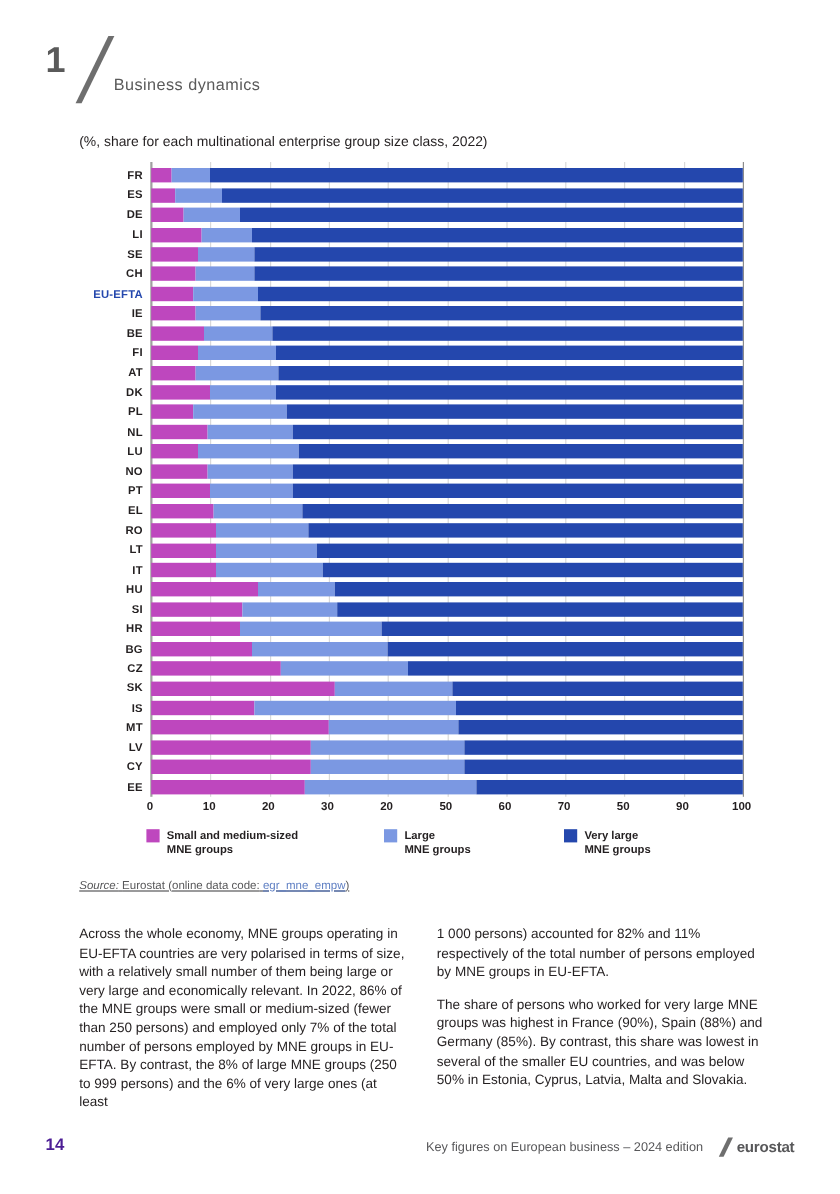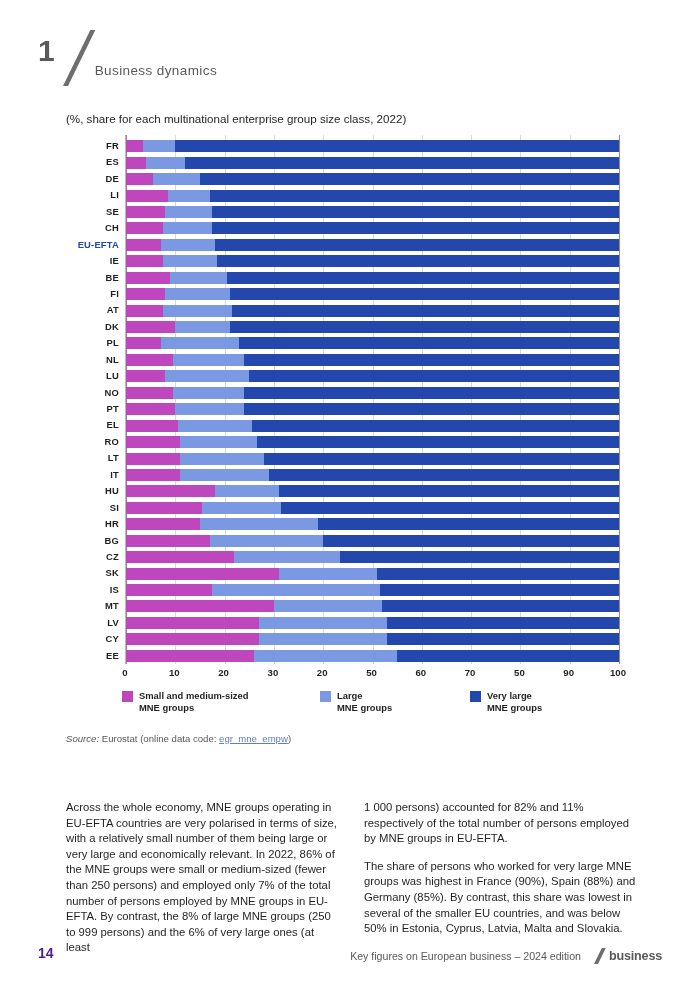--- a/index.html
+++ b/index.html
@@ -102,30 +102,30 @@
   .legend-swatch{
     width:11px; height:11px; margin-right:6px; margin-top:1px; flex:0 0 11px;
   }
   .legend-swatch.sm{ background:#be47be; }
   .legend-swatch.lg{ background:#7b98e2; }
   .legend-swatch.vl{ background:#2447ad; }
   .legend-text{ line-height:12.4px; }
 
   
   #source-line{
-    margin:18px 0 0 0; font-size:9.6px; color:#58585a;
+    margin:18px 0 0 0; font-size:9.6px; color:#58585a;text-decoration:underline;
   }
   #source-label{ font-style:italic; }
   #source-code{
     color:#5f7fc3; text-decoration:underline; font-family:"Liberation Sans",sans-serif;
   }
 
   
   #body-columns{
-    position:absolute; left:66px; top:800px; width:570px;
+    position:absolute; left:66px; top:772px; width:570px;
     display:flex; gap:26px;
   }
   .body-col{ width:272px; }
   .body-col p{
     margin:0 0 12px 0; font-size:11.3px; line-height:15.6px; color:#231f20;
   }
 
   
   #footer{
     position:absolute; left:0; right:0; bottom:24px; height:26px;
@@ -484,15 +484,15 @@
       <p>1 000 persons) accounted for 82% and 11% respectively of the total number of persons employed by MNE groups in EU-EFTA.</p>
       <p>The share of persons who worked for very large MNE groups was highest in France (90%), Spain (88%) and Germany (85%). By contrast, this share was lowest in several of the smaller EU countries, and was below 50% in Estonia, Cyprus, Latvia, Malta and Slovakia.</p>
     </div>
 </div>
 
 <div id="footer">
   <div id="page-number">14</div>
   <div id="footer-right">
     <span>Key figures on European business – 2024 edition</span>
     <span id="footer-slash"></span>
-    <span id="eurostat-word">business</span>
+    <span id="eurostat-word">eurostat</span>
   </div>
 </div>
 
 </body></html>

